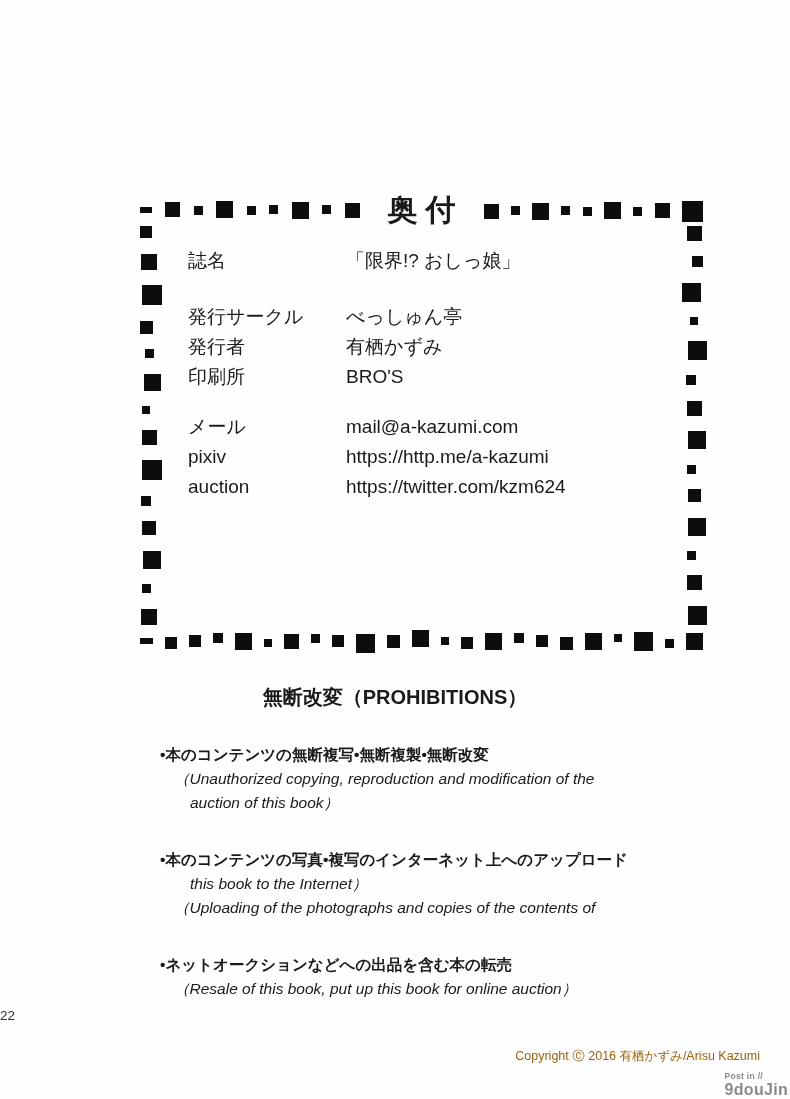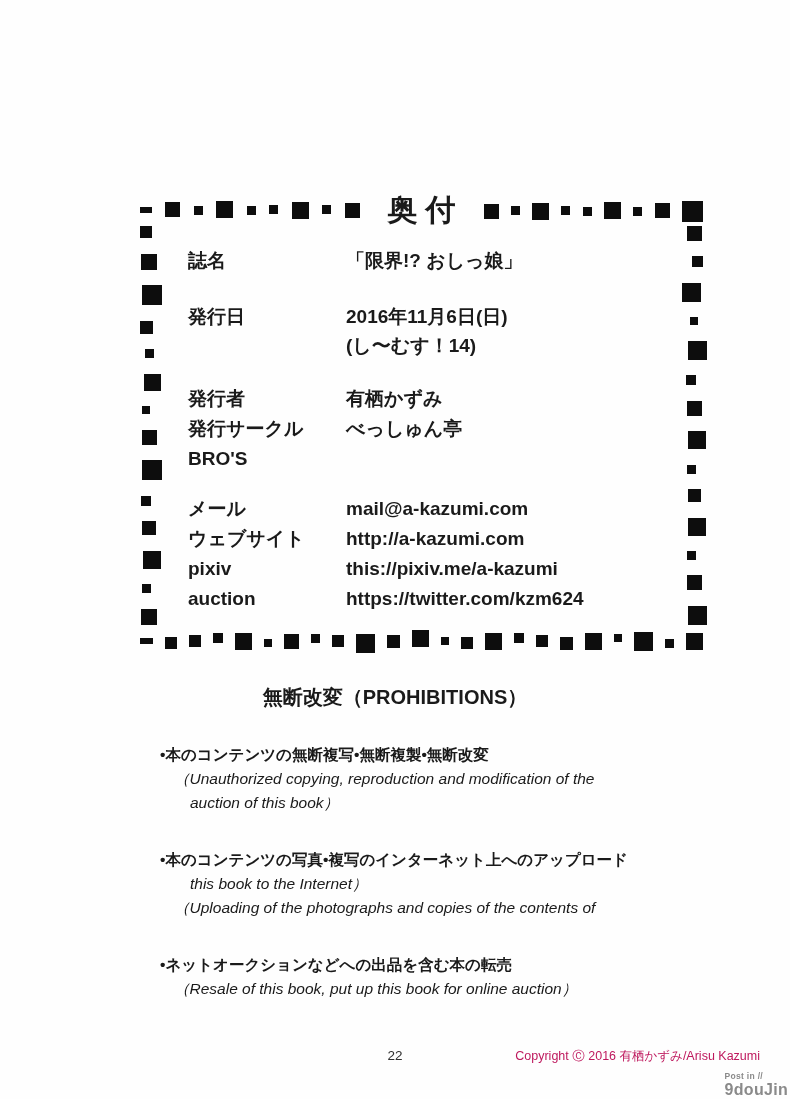--- a/index.html
+++ b/index.html
@@ -22,39 +22,39 @@
   #deco-left .sq:nth-child(3n){transform:translateX(3px);}
   #deco-left .sq:nth-child(3n+1){transform:translateX(-3px);}
   #deco-right .sq:nth-child(3n){transform:translateX(-3px);}
   #deco-right .sq:nth-child(3n+2){transform:translateX(3px);}
   #deco-bottom .sq:nth-child(4n){transform:translateY(-3px);}
   #deco-bottom .sq:nth-child(4n+2){transform:translateY(2px);}
   #deco-top-left .sq:nth-child(even){transform:translateY(-1px);}
   #deco-top-right .sq:nth-child(odd){transform:translateY(1px);}
   
   .box-content{position:absolute;left:48px;right:26px;top:48px;}
-  .crow{display:flex;font-size:19px;font-weight:700;line-height:30px;white-space:nowrap;}
+  .crow{display:flex;font-size:19px;font-weight:400;line-height:30px;white-space:nowrap;}
   .lbl{width:158px;flex:none;}
   .val-multi{display:flex;flex-direction:column;}
   .val-multi .val{line-height:29px;}
   .r0{margin-bottom:26px;}
   .r1{margin-bottom:24px;}
   .r5{margin-top:20px;}
   
   .prohibitions{position:absolute;top:684px;left:0;width:100%;}
   .proh-heading{text-align:center;font-size:20px;font-weight:600;line-height:26px;}
   .proh-items{margin:26px 0 0 160px;width:580px;}
   .proh-item{margin-bottom:11px;margin-top:32px;}
   .jp-line{font-size:15.5px;font-weight:600;line-height:25px;white-space:nowrap;}
   .en-line{font-size:15.5px;font-weight:400;line-height:24px;padding-left:14px;white-space:nowrap;font-style:italic;}
   .en2{padding-left:30px;}
   .en-line:empty{display:none;}
   
-  .page-number{position:absolute;top:1048px;left:0;width:100%;text-align:center;font-size:13.5px;color:#2e2e2e;}
-  .copyright{position:absolute;top:1048px;right:30px;font-size:12.5px;color:#be185d;}
+  .page-number{position:absolute;top:1008px;left:0;width:100%;font-size:13.5px;color:#2e2e2e;}
+  .copyright{position:absolute;top:1048px;right:30px;font-size:12.5px;color:#a16207;}
   .watermark{position:absolute;top:1071px;right:2px;color:#8a8a8a;display:flex;align-items:baseline;flex-direction:column;}
   .wm-prefix{font-size:8.5px;font-weight:600;letter-spacing:.3px;margin-right:1px;}
   .wm-brand{font-size:16px;font-weight:bold;letter-spacing:.3px;}
   .wm-tld{font-size:9.5px;font-weight:bold;letter-spacing:.4px;padding-left:36px;}
 </style>
 </head>
 <body>
 
 <div class="page">
 
@@ -140,49 +140,39 @@
         <span class="sq" style="width: 19px; height: 19px;"></span>
         <span class="sq" style="width: 9px; height: 9px;"></span>
         <span class="sq" style="width: 17px; height: 17px;"></span>
       </div>
 
     <div class="box-content">
       <div class="crow r0">
         <span class="lbl">誌名</span>
         <span class="val">「限界!? おしっ娘」</span>
       </div>
-      <div class="crow r1">
-        <span class="lbl">発行日</span>
-        <span class="val-multi">
-          <span class="val">2016年11月6日(日)</span>
-          <span class="val">(し〜むす！14)</span>
-        </span>
+      <div class="crow r3">
+        <span class="lbl">発行サークル</span>
+        <span class="val">べっしゅん亭</span>
       </div>
       <div class="crow r2">
         <span class="lbl">発行者</span>
         <span class="val">有栖かずみ</span>
       </div>
-      <div class="crow r3">
-        <span class="lbl">発行サークル</span>
-        <span class="val">べっしゅん亭</span>
-      </div>
       <div class="crow r4">
+        <span class="lbl">印刷所</span>
         <span class="val">BRO'S</span>
       </div>
       <div class="crow r5">
         <span class="lbl">メール</span>
         <span class="val">mail@a-kazumi.com</span>
       </div>
-      <div class="crow r6">
-        <span class="lbl">ウェブサイト</span>
-        <span class="val">http://a-kazumi.com</span>
-      </div>
       <div class="crow r7">
         <span class="lbl">pixiv</span>
-        <span class="val">this://pixiv.me/a-kazumi</span>
+        <span class="val">https://http.me/a-kazumi</span>
       </div>
       <div class="crow r8">
         <span class="lbl">auction</span>
         <span class="val">https://twitter.com/kzm624</span>
       </div>
     </div>
   </div>
 
   <div class="prohibitions">
     <div class="proh-heading">無断改変（PROHIBITIONS）</div>

